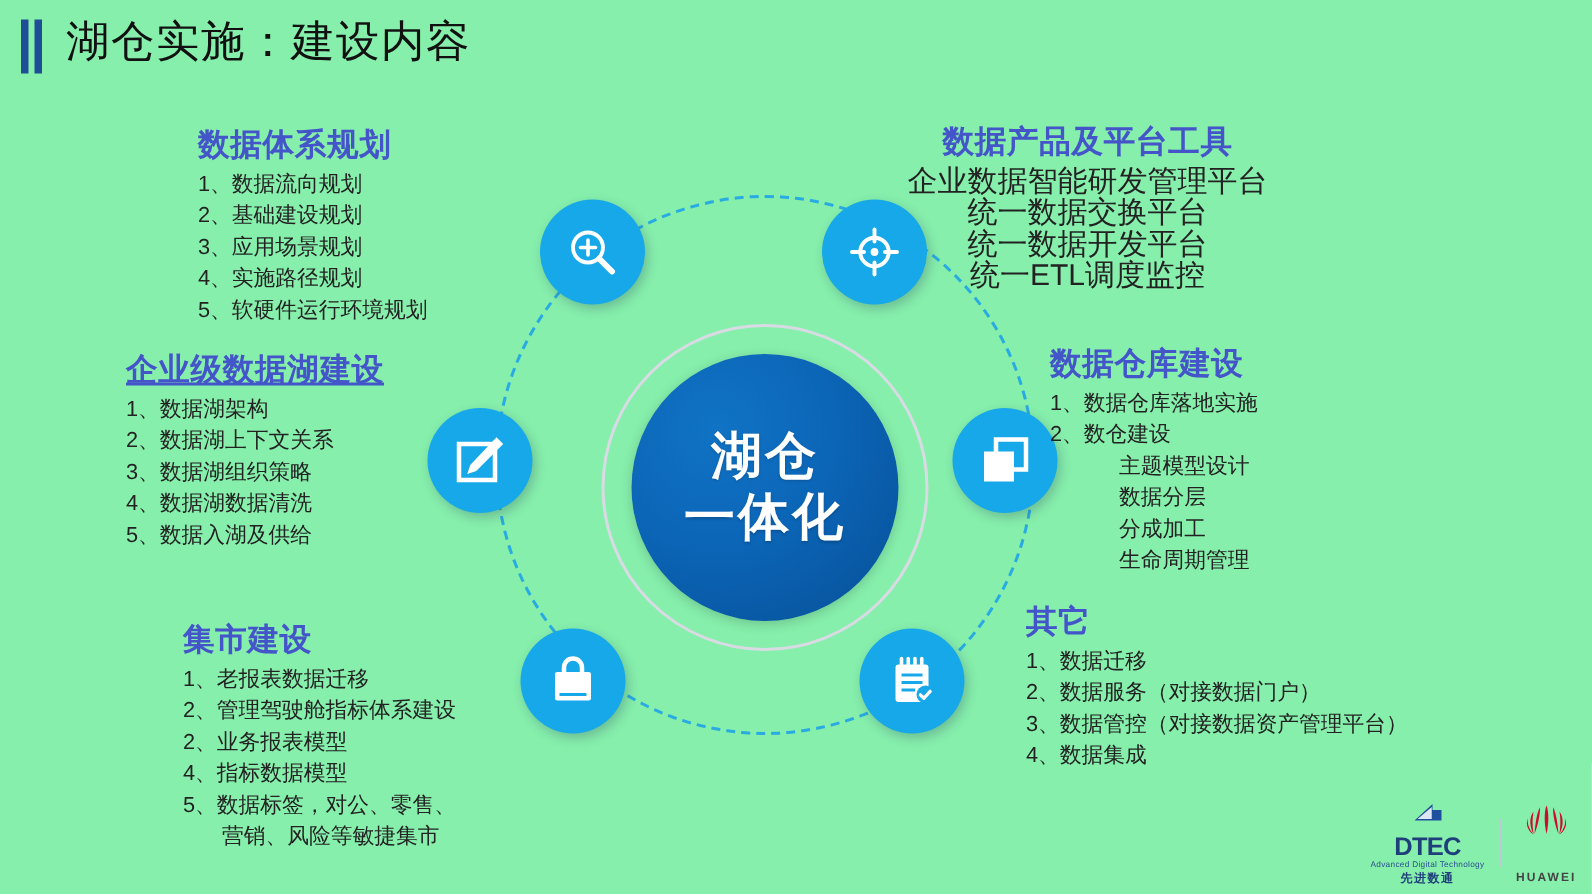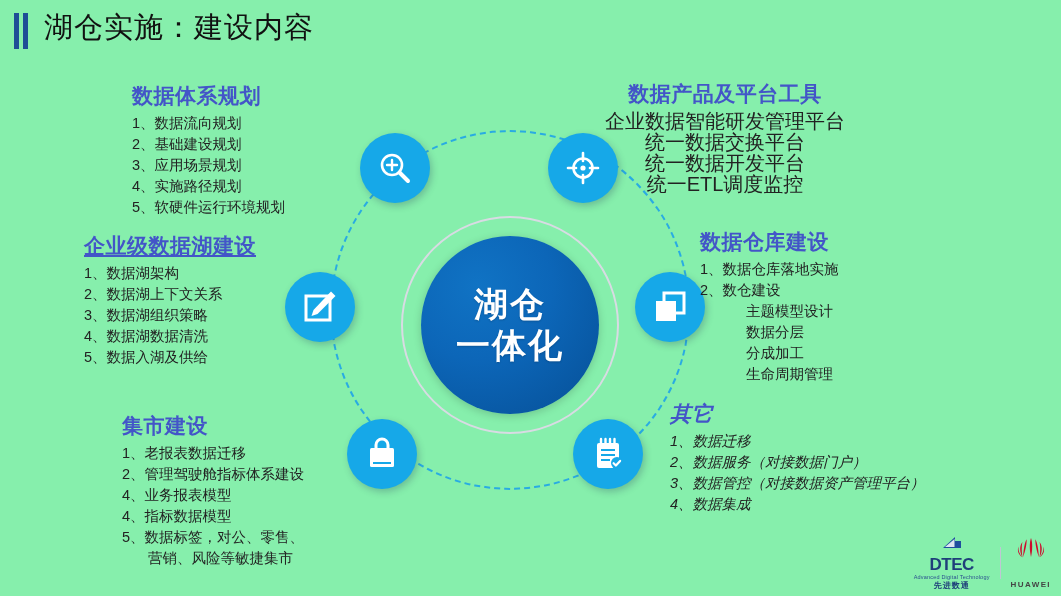--- a/index.html
+++ b/index.html
@@ -80,21 +80,21 @@
   .list-indent{padding-left:26px;}
   .centered li{text-align:center;}
   .centered{text-align:center;}
 
   
   .b-top-left{left:132px;top:82px;}
   .b-top-right{left:600px;top:80px;width:250px;}
   .b-mid-left{left:84px;top:232px;}
   .b-mid-right{left:700px;top:228px;}
   .b-bot-left{left:122px;top:412px;}
-  .b-bot-right{left:670px;top:400px;font-style:italic;}
+  .b-bot-right{left:684px;top:400px;}
 
   .b-top-right h3{text-align:center;}
   .b-top-right ul li{font-size:20px;text-align:center;}
 
   
   .logos{position:absolute;right:10px;bottom:6px;display:flex;align-items:center;gap:10px;}
   .logo-dtec{display:flex;flex-direction:column;align-items:center;line-height:1;}
   .dtec-row{display:flex;align-items:center;gap:2px;flex-direction:column;}
   .dtec-word{font-size:17px;font-weight:bold;color:#1f3f7a;letter-spacing:-0.5px;font-family:"Liberation Sans",sans-serif;}
   .dtec-tag{font-size:5.5px;color:#2b4f8f;letter-spacing:0.2px;margin-top:2px;white-space:nowrap;}
@@ -238,21 +238,21 @@
       <li class="sub">分成加工</li>
       <li class="sub">生命周期管理</li>
     </ul>
   </div>
 
   <div class="block b-bot-left">
     <h3>集市建设</h3>
     <ul class="list-indent">
       <li>1、老报表数据迁移</li>
       <li>2、管理驾驶舱指标体系建设</li>
-      <li>4、业务报表模型</li>
+      <li>2、业务报表模型</li>
       <li>4、指标数据模型</li>
       <li>5、数据标签，对公、零售、</li>
       <li class="wrap2">营销、风险等敏捷集市</li>
     </ul>
   </div>
 
   <div class="block b-bot-right">
     <h3>其它</h3>
     <ul class="list-indent">
       <li>1、数据迁移</li>

